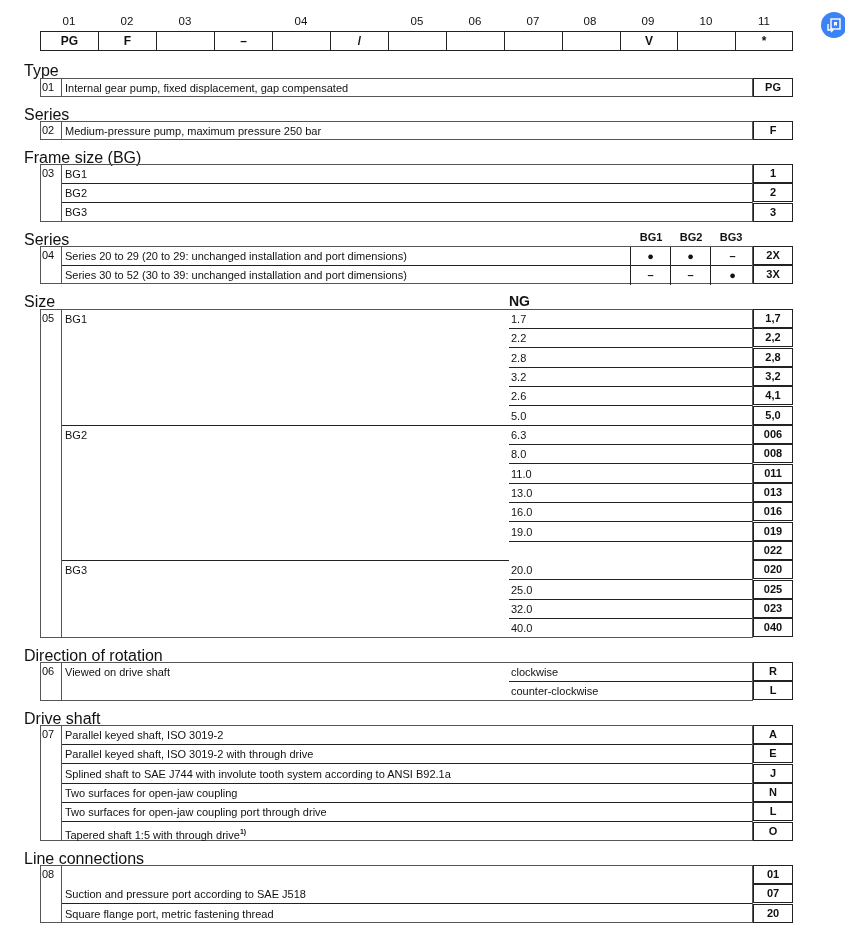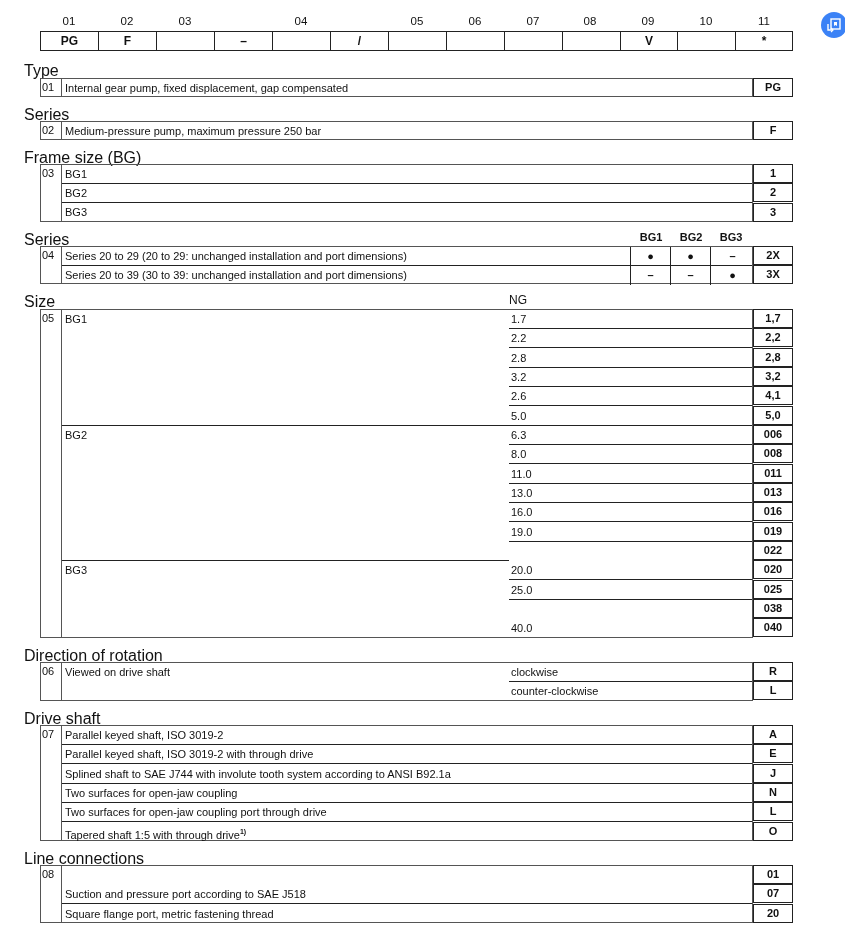--- a/index.html
+++ b/index.html
@@ -96,69 +96,70 @@
 <div class="abs" style="left:711px;top:231px;width:40px;text-align:center;font-weight:bold;font-size:11px">BG3</div>
 <div class="tbl" style="top:246px;height:38px">
   <div class="num">04</div>
   <div class="row" style="top:0">
     <span>Series 20 to 29 (20 to 29: unchanged installation and port dimensions)</span>
     <span class="mark" style="left:568px;top:0">●</span>
     <span class="mark" style="left:608px;top:0">●</span>
     <span class="mark" style="left:648px;top:0;width:44px">–</span>
   </div>
   <div class="row last" style="top:19px">
-    <span>Series 20 to 39 (30 to 39: unchanged installation and port dimensions)</span>
+    <span>Series 30 to 52 (30 to 39: unchanged installation and port dimensions)</span>
     <span class="mark" style="left:568px;top:0">–</span>
     <span class="mark" style="left:608px;top:0">–</span>
     <span class="mark" style="left:648px;top:0;width:44px">●</span>
   </div>
 </div>
 <div class="codebox" style="top:246px">2X</div>
 <div class="codebox" style="top:265px">3X</div>
 
 <div class="sec-title" style="top:293px">Size</div>
-<div class="abs" style="left:509px;top:293px;font-weight:normal;font-size:12px">NG</div>
+<div class="abs" style="left:509px;top:293px;font-weight:bold;font-size:14px">NG</div>
 <div class="tbl" style="top:309px;height:329px">
   <div class="num">05</div>
   <div class="bgcell" style="top:0;height:116px">BG1</div>
   <div class="bgcell" style="top:116px;height:135px">BG2</div>
   <div class="bgcell last" style="top:251px;height:78px">BG3</div>
 
   <div class="ngcell" style="top:0">1.7</div>
   <div class="ngcell" style="top:19px">2.2</div>
   <div class="ngcell" style="top:39px">2.8</div>
   <div class="ngcell" style="top:58px">3.2</div>
   <div class="ngcell" style="top:77px">2.6</div>
   <div class="ngcell" style="top:97px">5.0</div>
   <div class="ngcell" style="top:116px">6.3</div>
   <div class="ngcell" style="top:135px">8.0</div>
   <div class="ngcell" style="top:155px">11.0</div>
   <div class="ngcell" style="top:174px">13.0</div>
   <div class="ngcell" style="top:193px">16.0</div>
   <div class="ngcell" style="top:213px">19.0</div>
   <div class="ngcell" style="top:251px">20.0</div>
   <div class="ngcell" style="top:271px">25.0</div>
+  <div class="ngcell" style="top:290px">32.0</div>
   <div class="ngcell last" style="top:309px">40.0</div>
 </div>
 <div class="codebox" style="top:309px">1,7</div>
 <div class="codebox" style="top:328px">2,2</div>
 <div class="codebox" style="top:348px">2,8</div>
 <div class="codebox" style="top:367px">3,2</div>
 <div class="codebox" style="top:386px">4,1</div>
 <div class="codebox" style="top:406px">5,0</div>
 <div class="codebox" style="top:425px">006</div>
 <div class="codebox" style="top:444px">008</div>
 <div class="codebox" style="top:464px">011</div>
 <div class="codebox" style="top:483px">013</div>
 <div class="codebox" style="top:502px">016</div>
 <div class="codebox" style="top:522px">019</div>
 <div class="codebox" style="top:541px">022</div>
 <div class="codebox" style="top:560px">020</div>
 <div class="codebox" style="top:580px">025</div>
-<div class="codebox" style="top:599px">038</div>
+<div class="codebox" style="top:599px">023</div>
 <div class="codebox" style="top:618px">040</div>
 
 <div class="sec-title" style="top:647px">Direction of rotation</div>
 <div class="tbl" style="top:662px;height:39px">
   <div class="num">06</div>
   <div class="bgcell last" style="top:0;height:39px">Viewed on drive shaft</div>
   <div class="ngcell" style="top:0">clockwise</div>
   <div class="ngcell last" style="top:19px">counter-clockwise</div>
 </div>
 <div class="codebox" style="top:662px">R</div>

